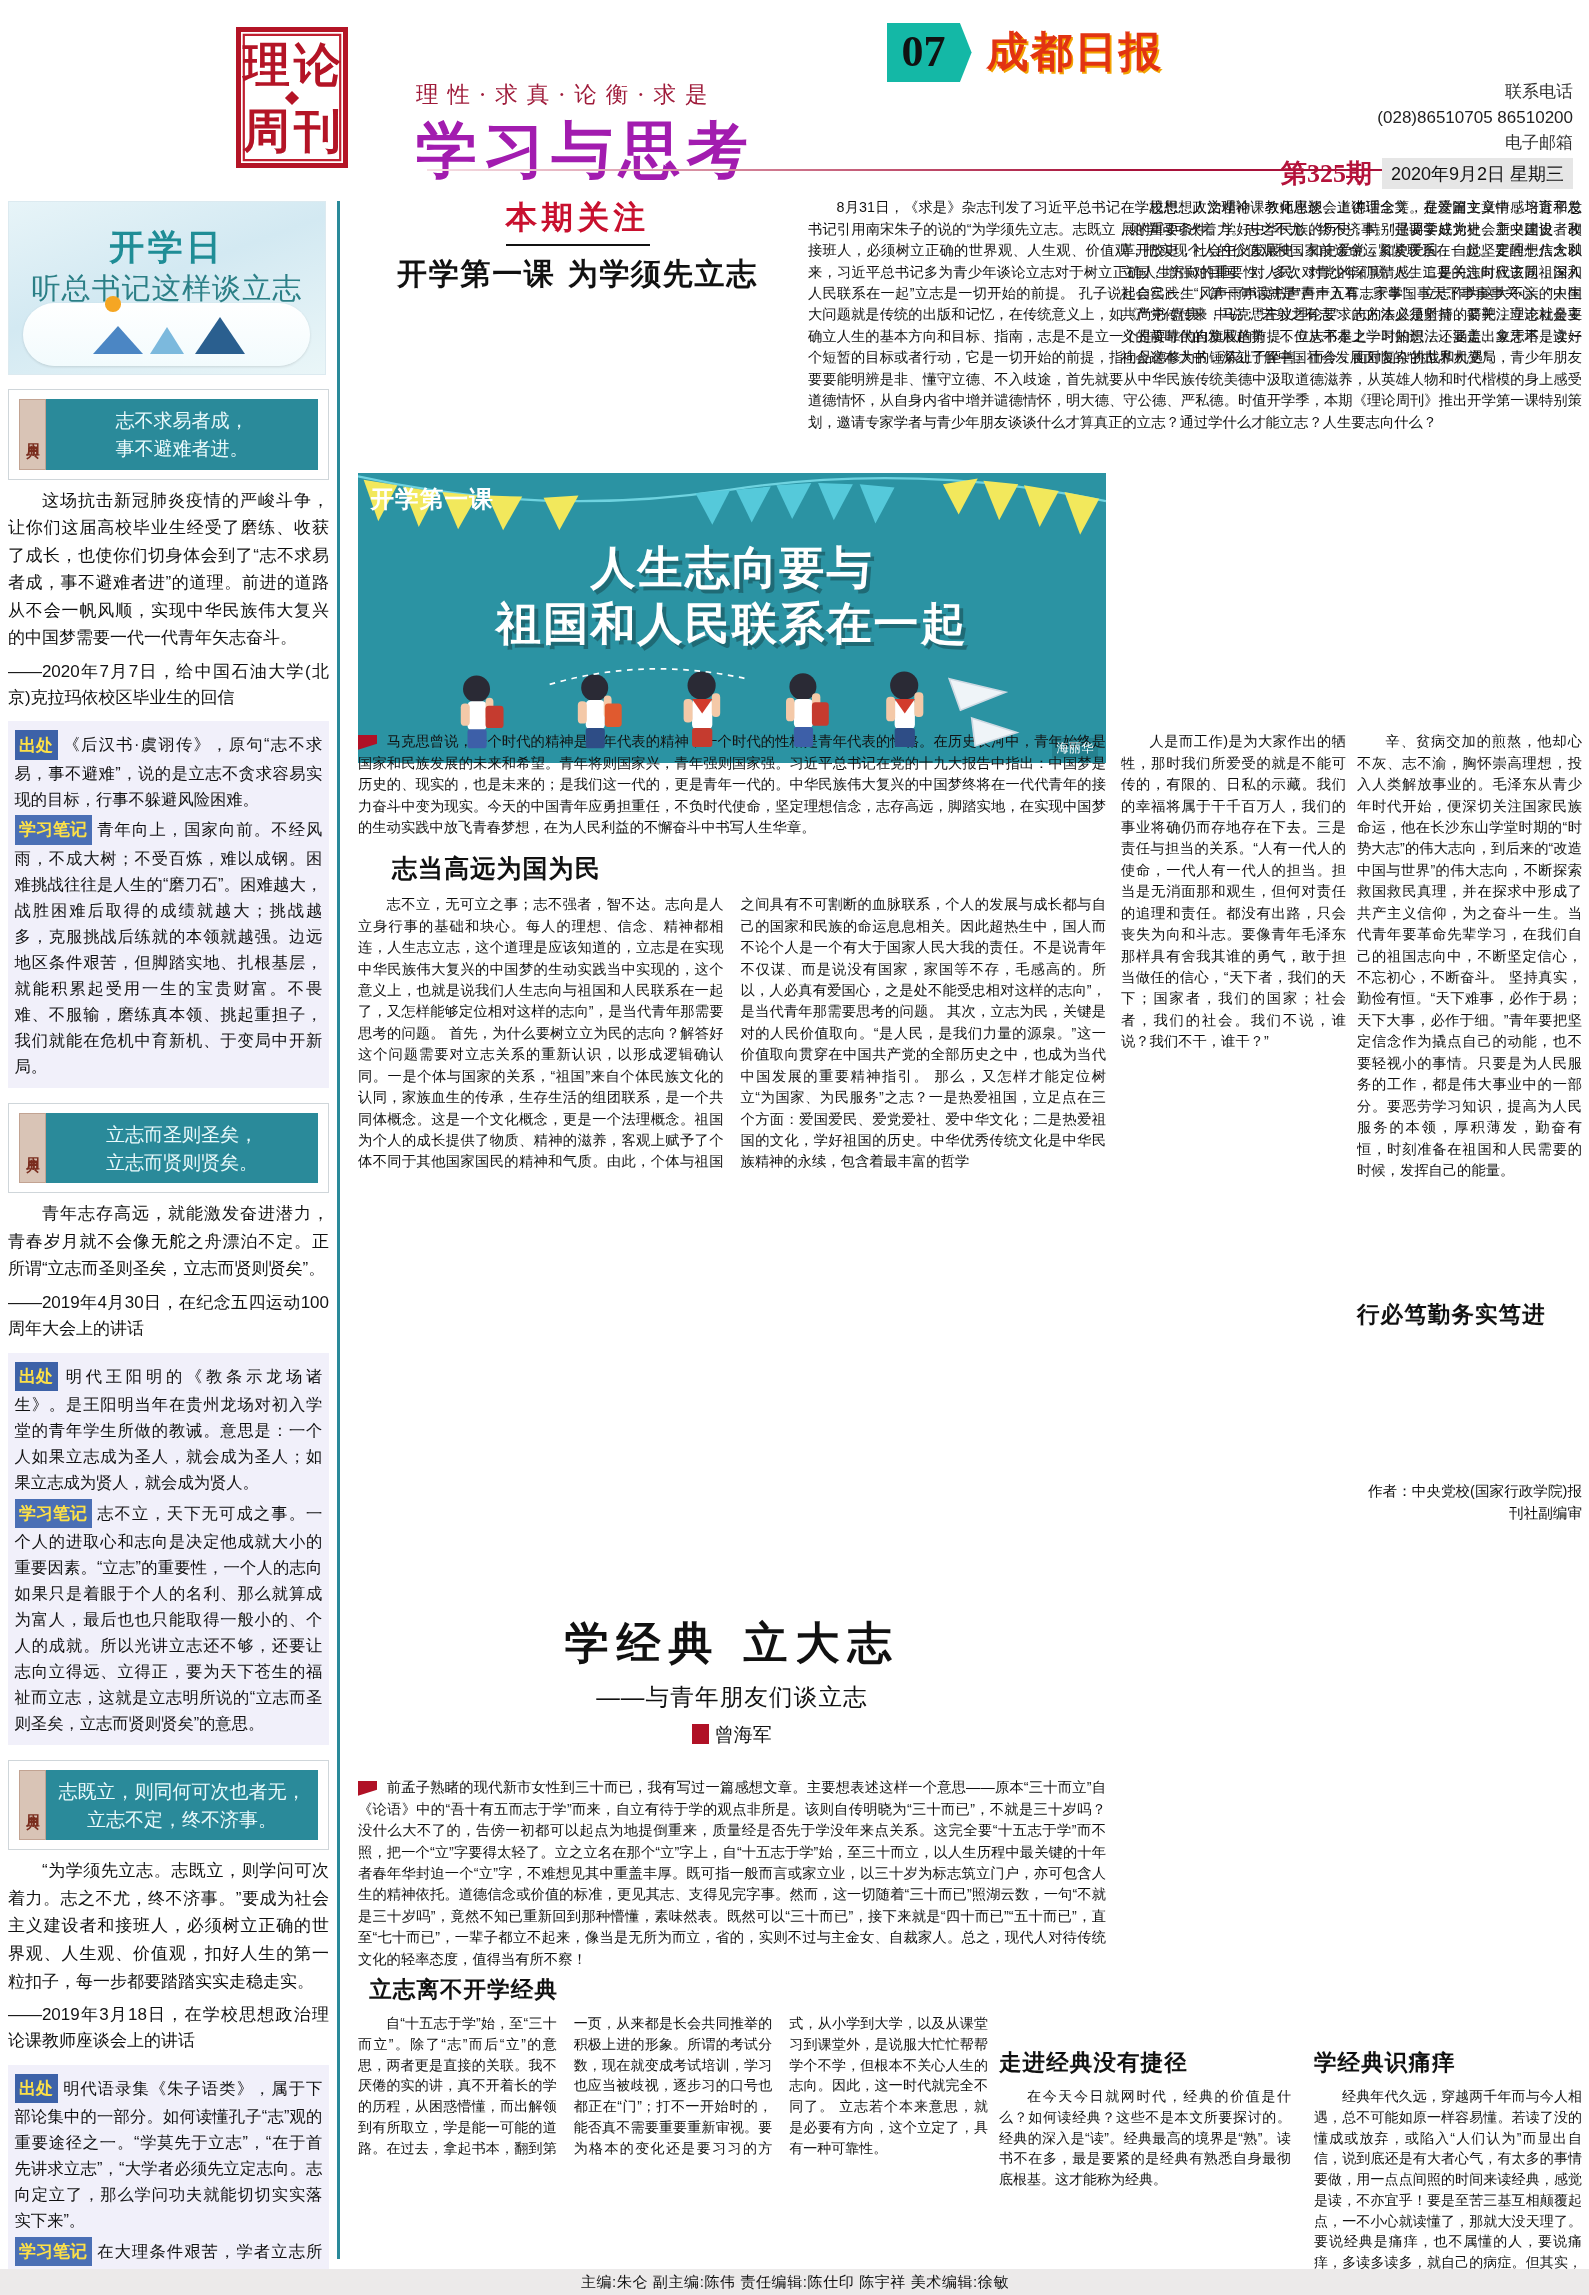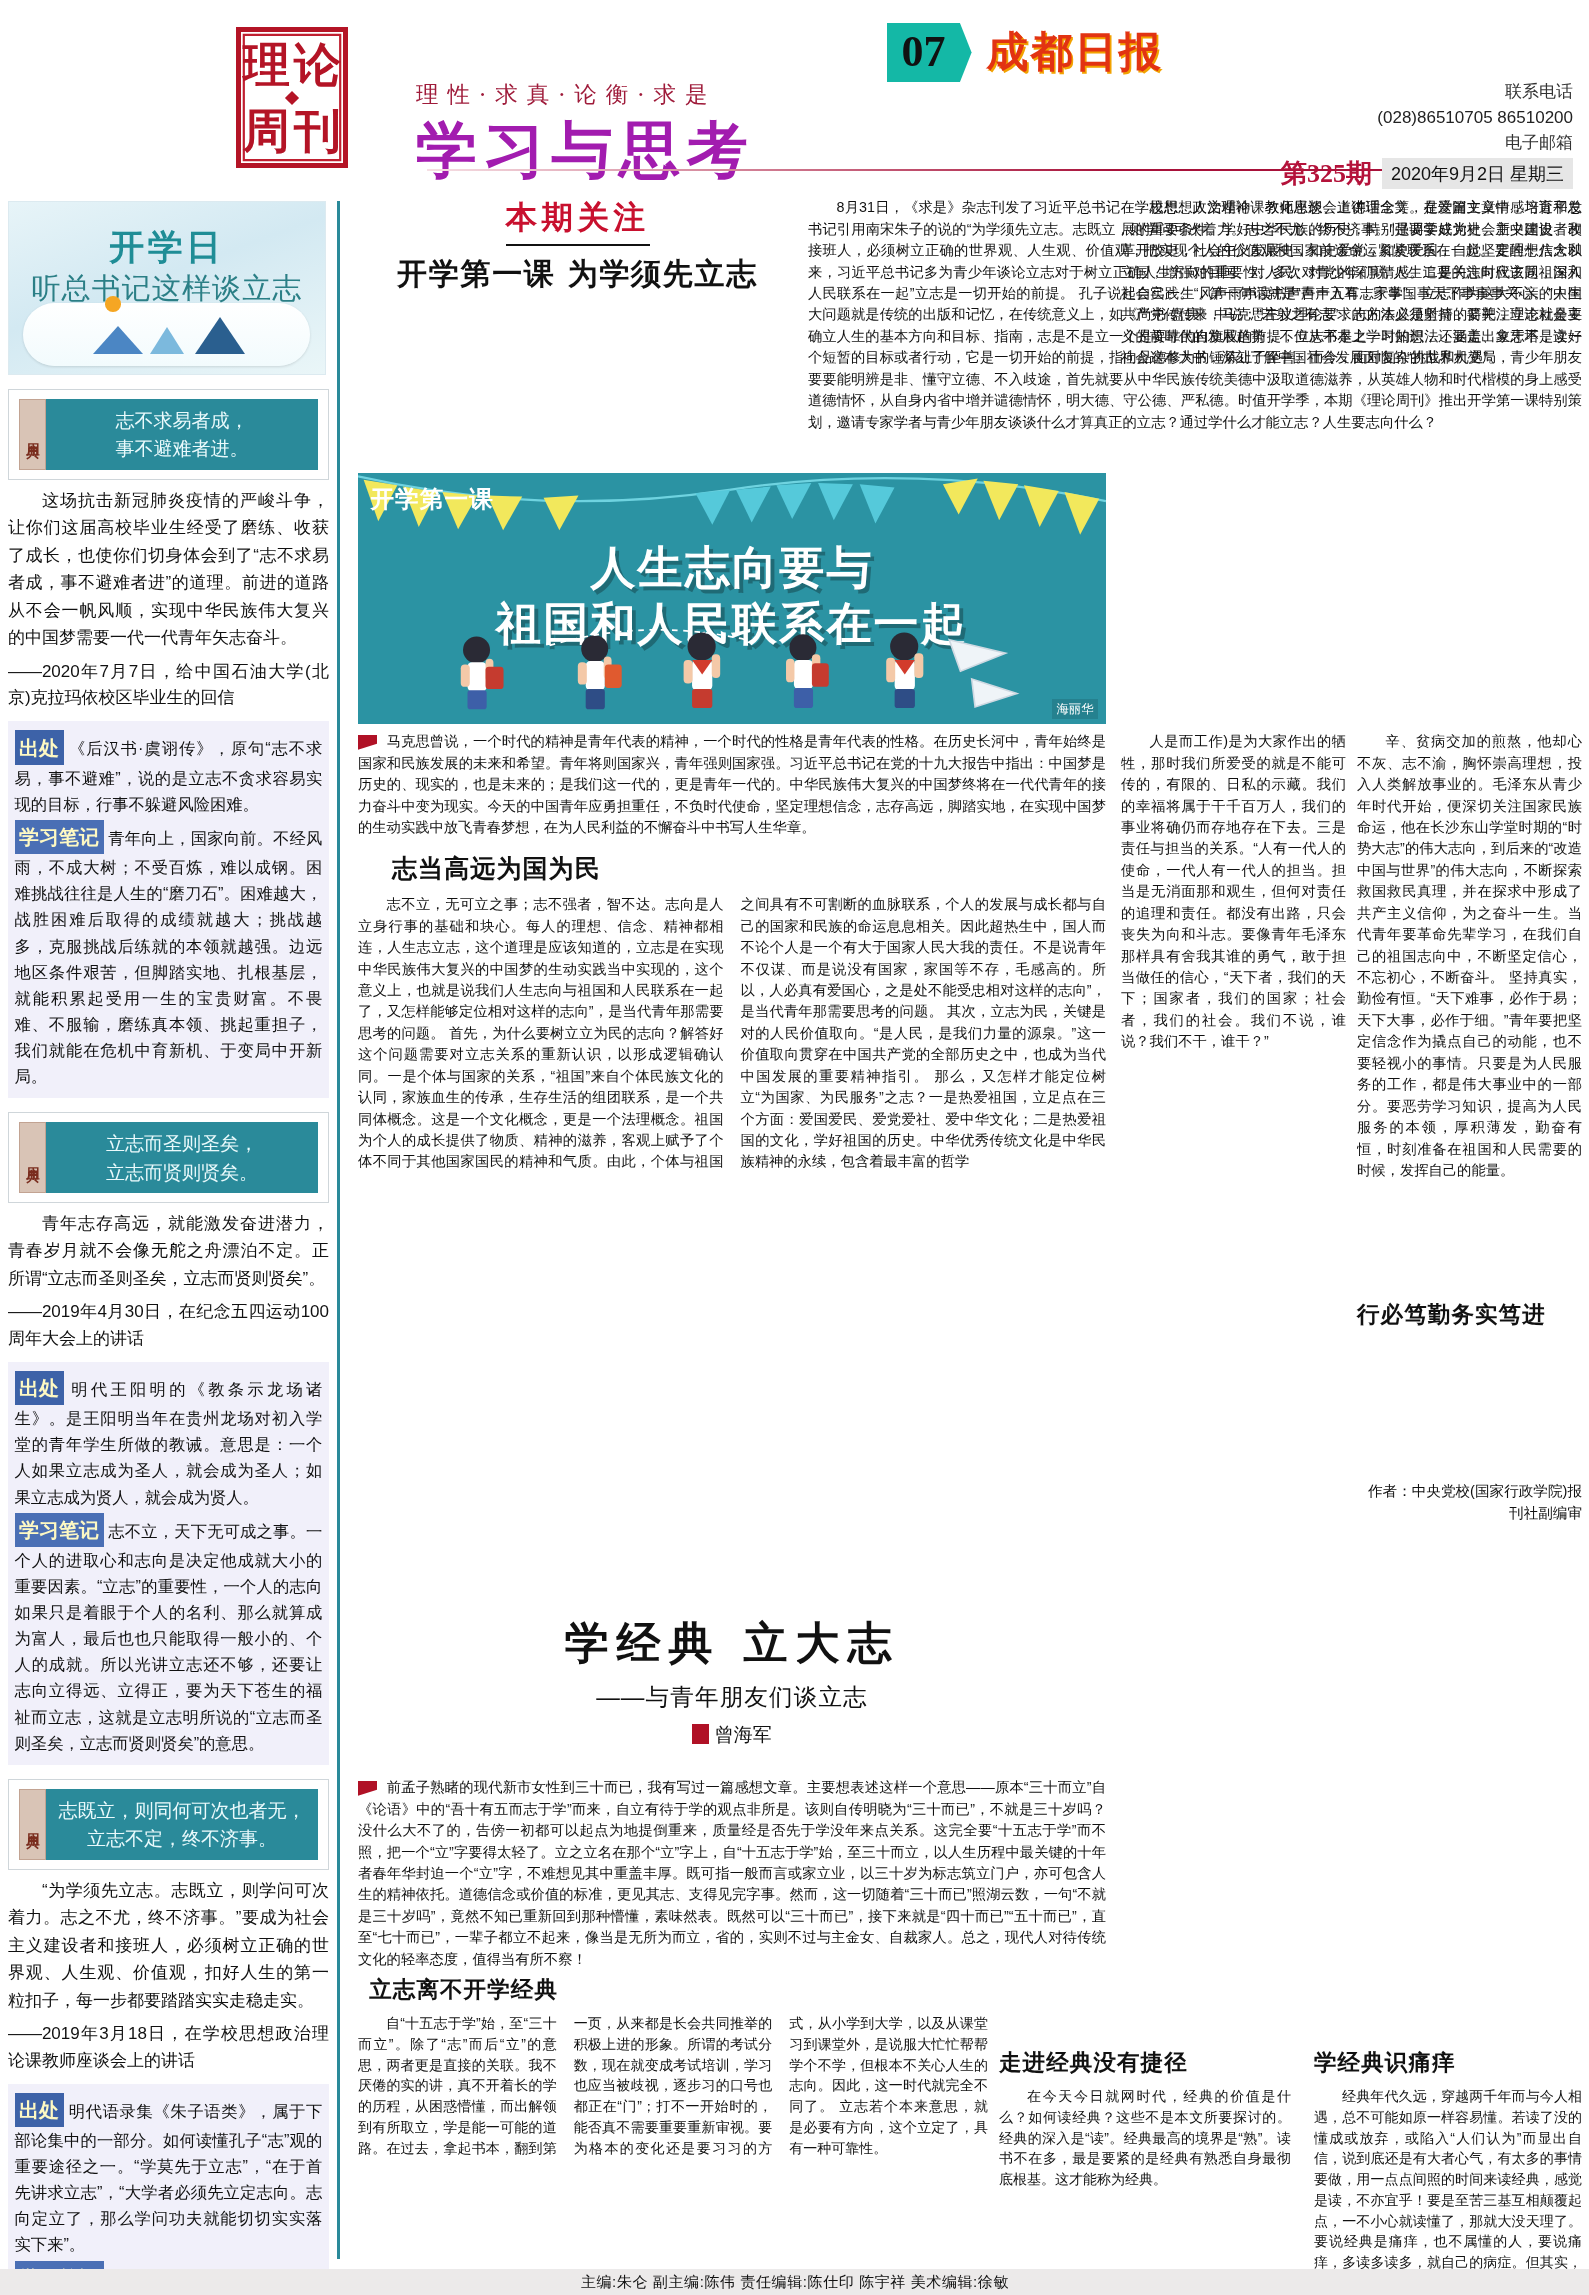--- a/index.html
+++ b/index.html
@@ -132,42 +132,42 @@
     font-family: "DejaVu Serif","Liberation Serif",serif;
   }
   .qc-body { font-size: 17px; line-height: 1.62; margin-top: 7px; text-align: justify;
              font-family: Liberation Sans, sans-serif; }
   .qc-body .indent { text-indent: 2em; display:block; }
   .qc-src { font-size: 17px; line-height: 1.55; margin-top: 7px; text-align: justify;
             font-family: "Liberation Sans", sans-serif; }
   .note-box { background: #f1f0fa; padding: 9px 6.7px; margin-top: 10px; font-size: 16.3px;
               line-height: 1.6; text-align: justify; font-family: "Liberation Sans", sans-serif; }
   .tag {
-    display: inline-block; background: #3d62a8; color: #fef9c3; font-size: 20px;
+    display: inline-block; background: #3d62a8; color: #fde047; font-size: 17px;
     padding: 1.1px 4.5px; margin-right: 4.5px; font-weight: bold;
   }
   .tag.brown { background: #4a6fb5; }
 
   
   .main { position: absolute; left: 358px; top: 11.2px; width: 1224px; height: 2069px; }
 
   .focus-head { position: absolute; left: 0; top: 0; width: 450px; text-align: center; }
   .focus-kicker {
     font-size: 31.5px; font-weight: bold; color: #c8102e; letter-spacing: 4.5px;
     font-family: "DejaVu Serif","Liberation Serif",serif;
     border-bottom: 2.2px solid #111; padding-bottom: 4.5px; display:inline-block;
   }
   .focus-title {
     font-size: 30px; font-weight: bold; letter-spacing: 1.7px; margin-top: 7.9px;
     font-family: "DejaVu Sans","Liberation Sans",sans-serif;
   }
 
   
   .illus {
-    position: absolute; left: 0; top: 276px; width: 748px; height: 251px;
+    position: absolute; left: 0; top: 276px; width: 748px; height: 290px;
     background: #2b93a3; overflow: hidden;
   }
   .illus .kicker {
     position: absolute; left: 12.4px; top: 10px; color: #fff; font-size: 23.6px;
     font-weight: bold; letter-spacing: 1.1px; z-index: 4;
     font-family: "DejaVu Sans","Liberation Sans",sans-serif;
   }
   .bunting { position:absolute; top:0; left:0; width:748px; height:73px; z-index:2;}
   .illus .hl {
     position: absolute; left: 0; right: 0; top: 67px; text-align: center; z-index:3;

